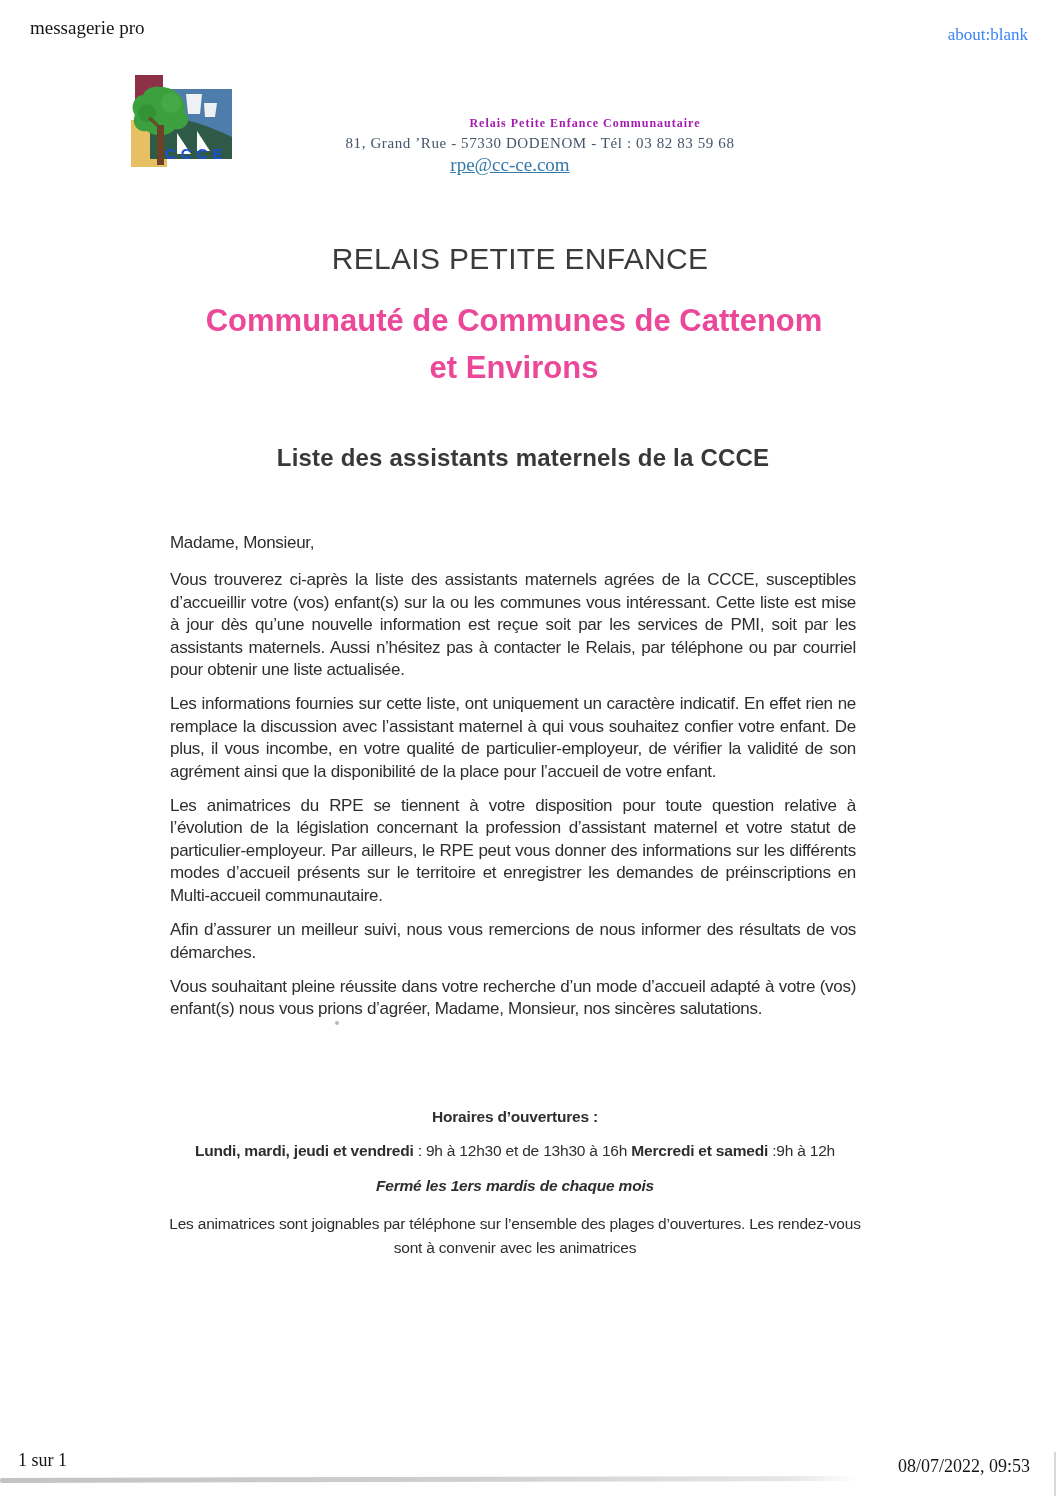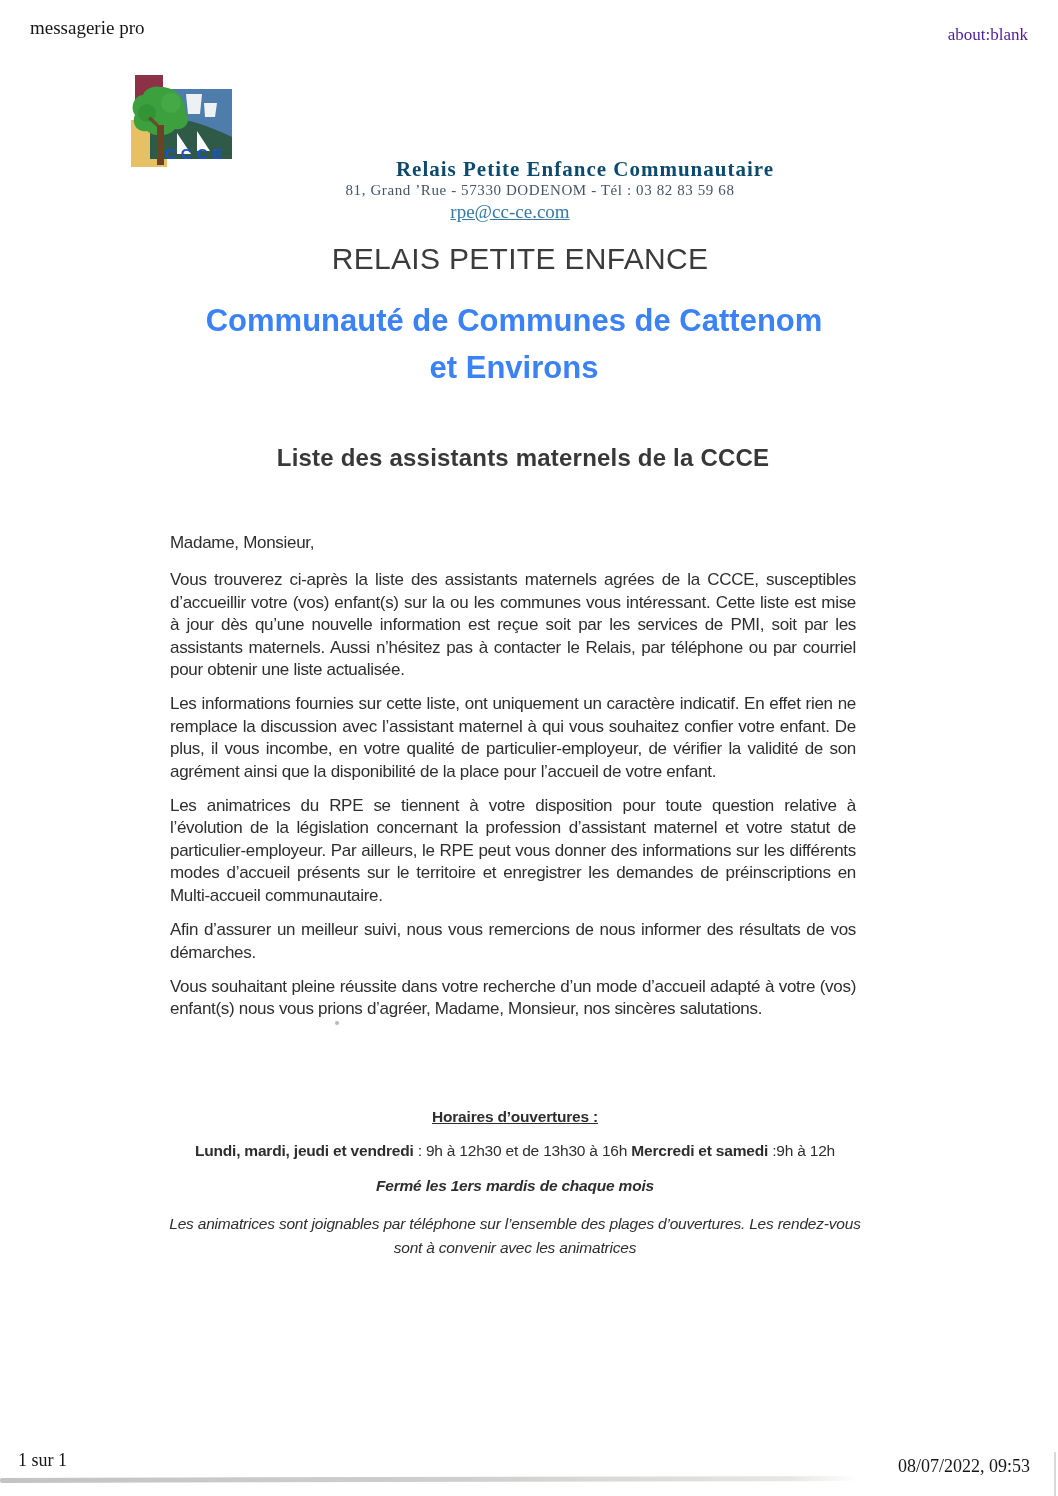--- a/index.html
+++ b/index.html
@@ -21,21 +21,21 @@
 
   
   .chrome-left {
     position: absolute; left: 30px; top: 17px;
     font-family: "Liberation Serif", serif;
     font-size: 19px; color: #161616;
   }
   .chrome-right {
     position: absolute; right: 30px; top: 25px;
     font-family: "Liberation Serif", serif;
-    font-size: 17px; color: #4c1d95;
+    font-size: 17px; color: #3b82f6;
   }
 
   
   .logo {
     position: absolute; left: 131px; top: 73px;
     width: 104px; height: 96px;
   }
   .logo svg { display: block; }
   .logo-text {
     position: absolute; left: 34px; top: 72px;
@@ -44,23 +44,22 @@
   }
 
   .letterhead {
     position: absolute; left: 160px; top: 112px; width: 760px;
     text-align: center;
     font-family: "Liberation Serif", serif;
     line-height: 19px;
   }
   .org-name {
     display: inline-block; transform: translateX(45px);
-    font-size: 21px; font-weight: bold; letter-spacing: 1px;
-    color: #0c4a6e;
-    margin-top: 48px;
+    font-size: 12px; font-weight: bold; letter-spacing: 1px;
+    color: #a21caf;
   }
   .org-address {
     display: block; margin-top: 1px;
     font-size: 15px; letter-spacing: 0.6px;
     color: #44546a;
   }
   .org-email {
     display: inline-block; transform: translateX(-30px); margin-top: 2px;
     font-size: 19px; color: #3579a8;
     text-decoration: underline; cursor: pointer;
@@ -70,21 +69,21 @@
   .doc-title {
     position: absolute; left: 0; top: 242px; width: 1040px;
     text-align: center;
     font-size: 30px; font-weight: normal; letter-spacing: 0.3px;
     color: #3b3b3b;
   }
   .doc-subtitle {
     position: absolute; left: 189px; top: 297px; width: 650px;
     text-align: center;
     font-size: 31px; font-weight: bold; line-height: 47px;
-    color: #3b82f6;
+    color: #ec4899;
   }
   .section-title {
     position: absolute; left: 8px; top: 444px; width: 1030px;
     text-align: center;
     font-size: 24px; font-weight: bold; letter-spacing: 0.2px;
     color: #383838;
   }
 
   
   .body-text {
@@ -94,26 +93,26 @@
   }
   .salutation { margin-bottom: 15px; }
   .body-text p { text-align: justify; margin-bottom: 12px; }
 
   
   .hours {
     position: absolute; left: 0; top: 1108px; width: 1030px;
     text-align: center;
     font-size: 15.5px; letter-spacing: -0.2px; color: #2e2e2e;
   }
-  .hours-heading { font-weight: bold; text-decoration: underline; margin-bottom: 16px; }
+  .hours-heading { font-weight: bold; margin-bottom: 16px; }
   .hours-schedule { margin-bottom: 17px; }
   .hours-schedule b { font-weight: bold; }
   .hours-closed { font-weight: bold; font-style: italic; margin-bottom: 17px; }
   .hours-contact {
-    font-style: italic; max-width: 706px; margin: 0 auto; line-height: 24px;
+    max-width: 706px; margin: 0 auto; line-height: 24px;
   }
 
   
   .footer-left {
     position: absolute; left: 18px; top: 1450px;
     font-family: "Liberation Serif", serif; font-size: 18px; color: #161616;
   }
   .footer-right {
     position: absolute; right: 28px; top: 1456px;
     font-family: "Liberation Serif", serif; font-size: 18px; color: #161616; text-align: right;

